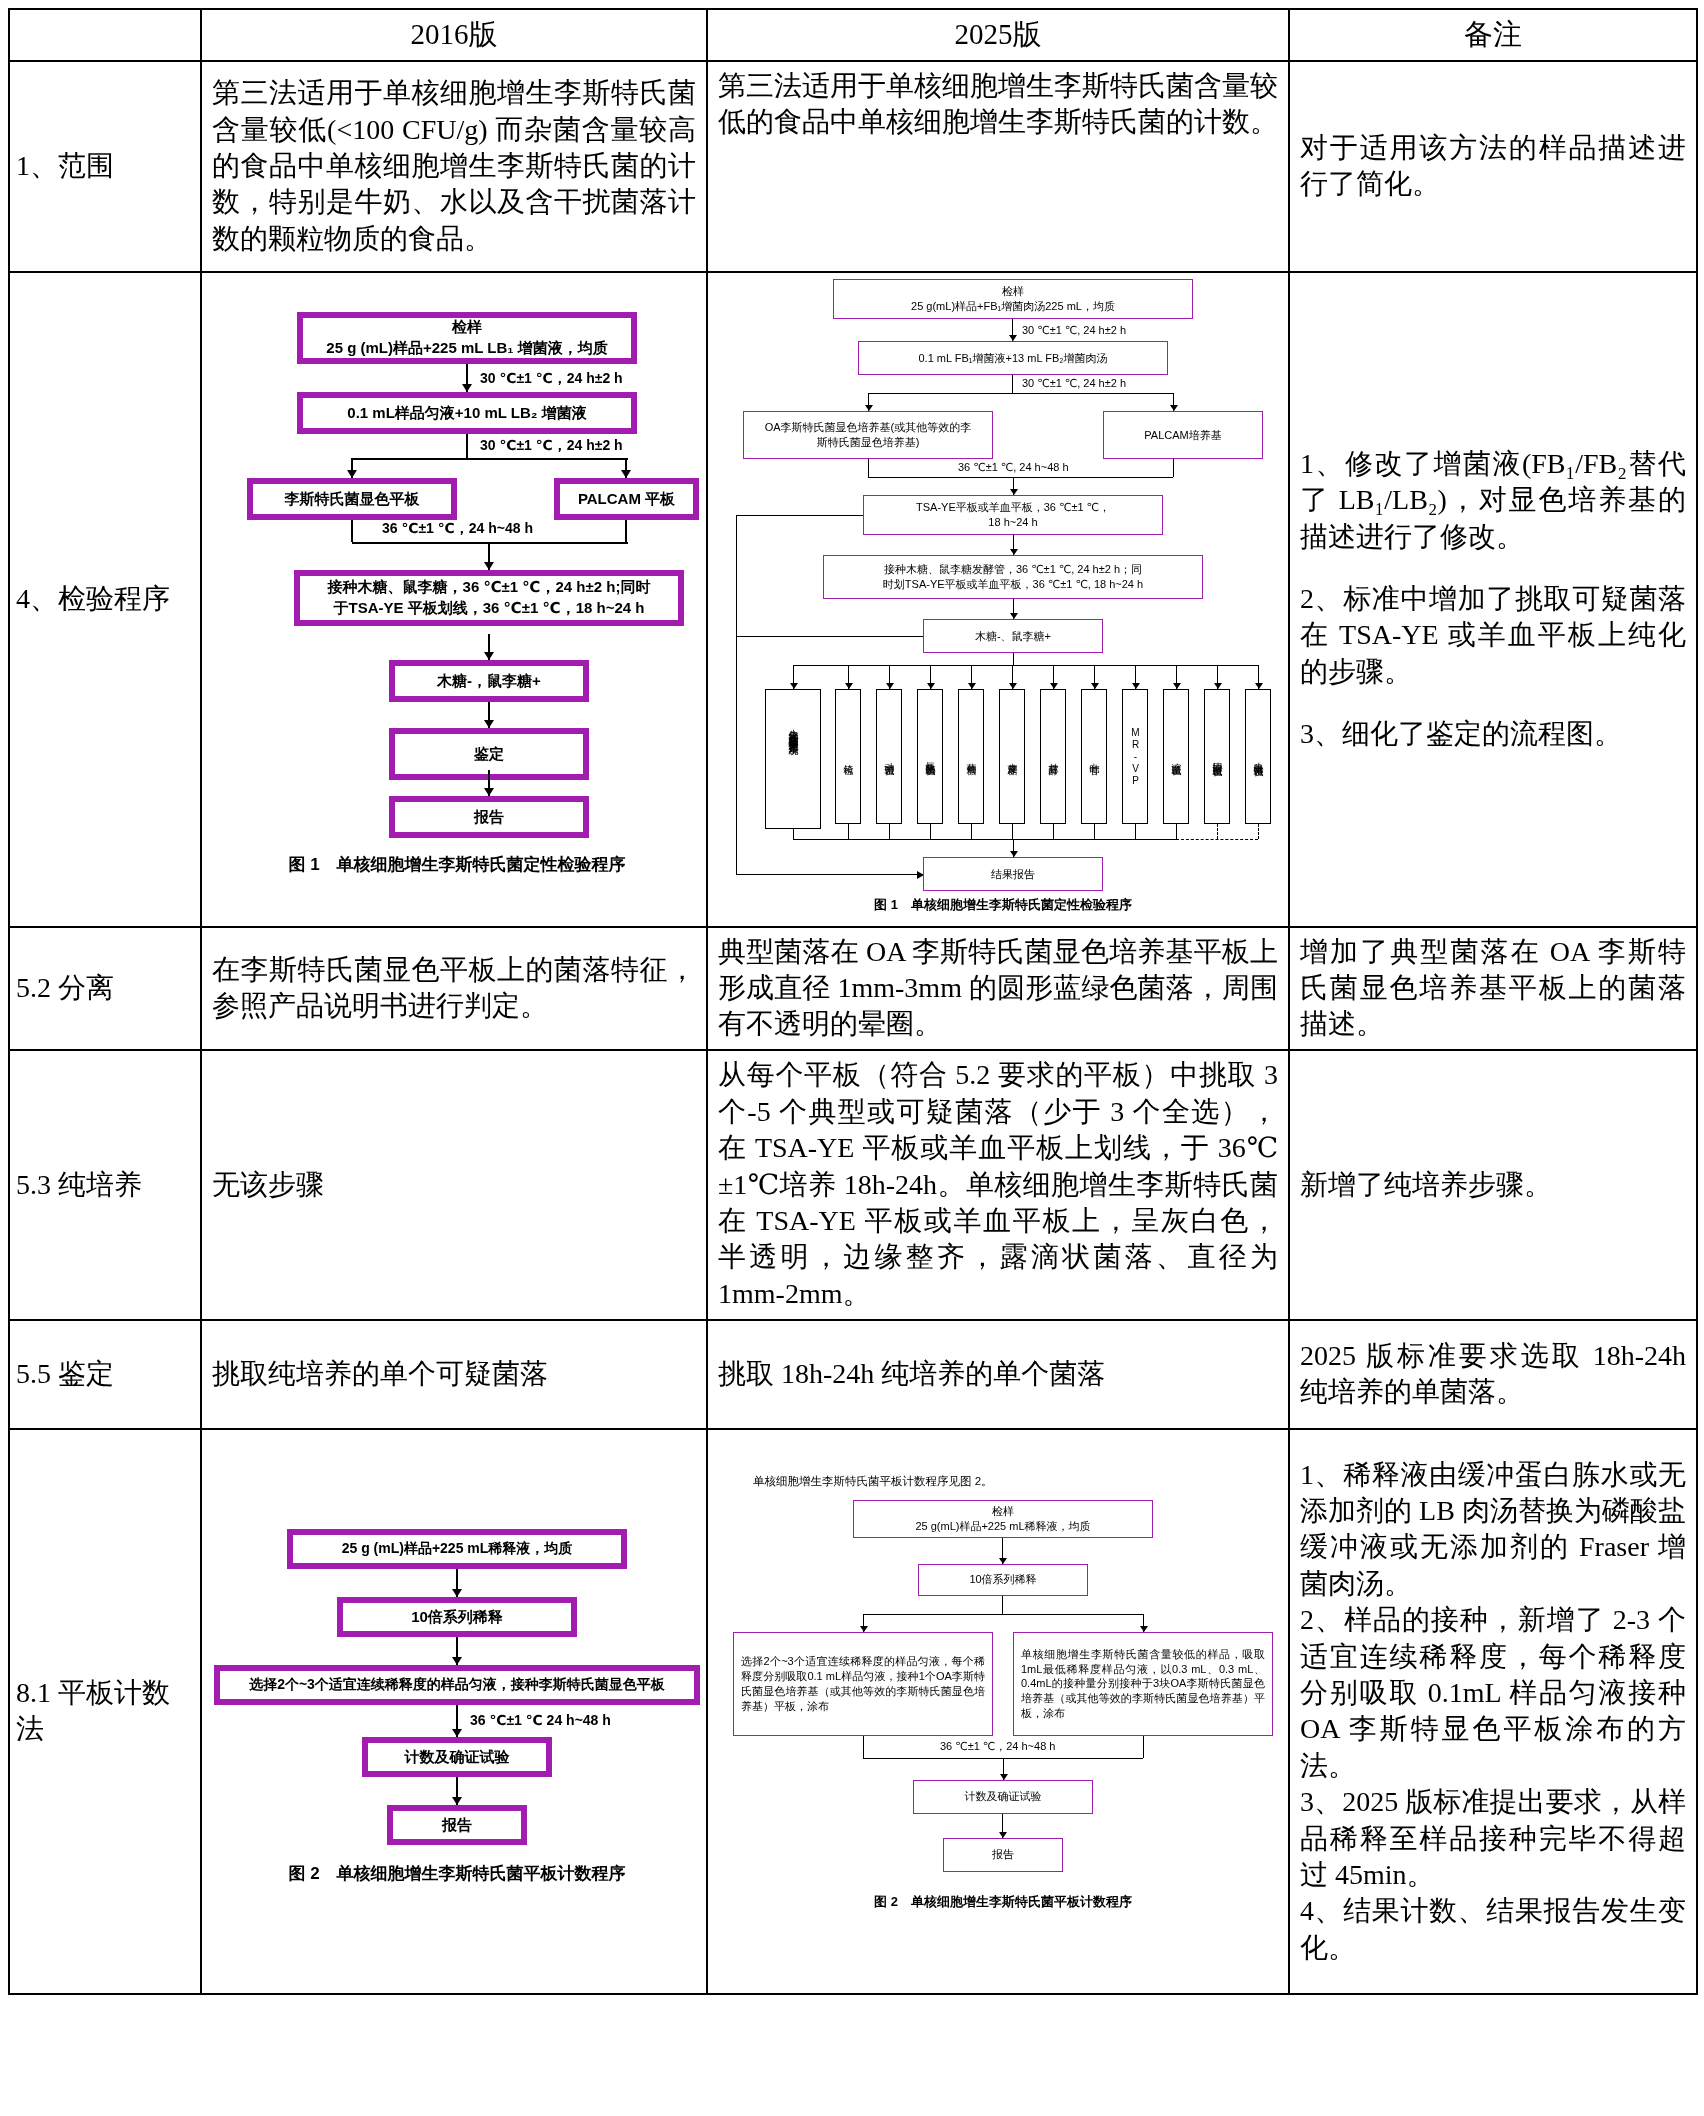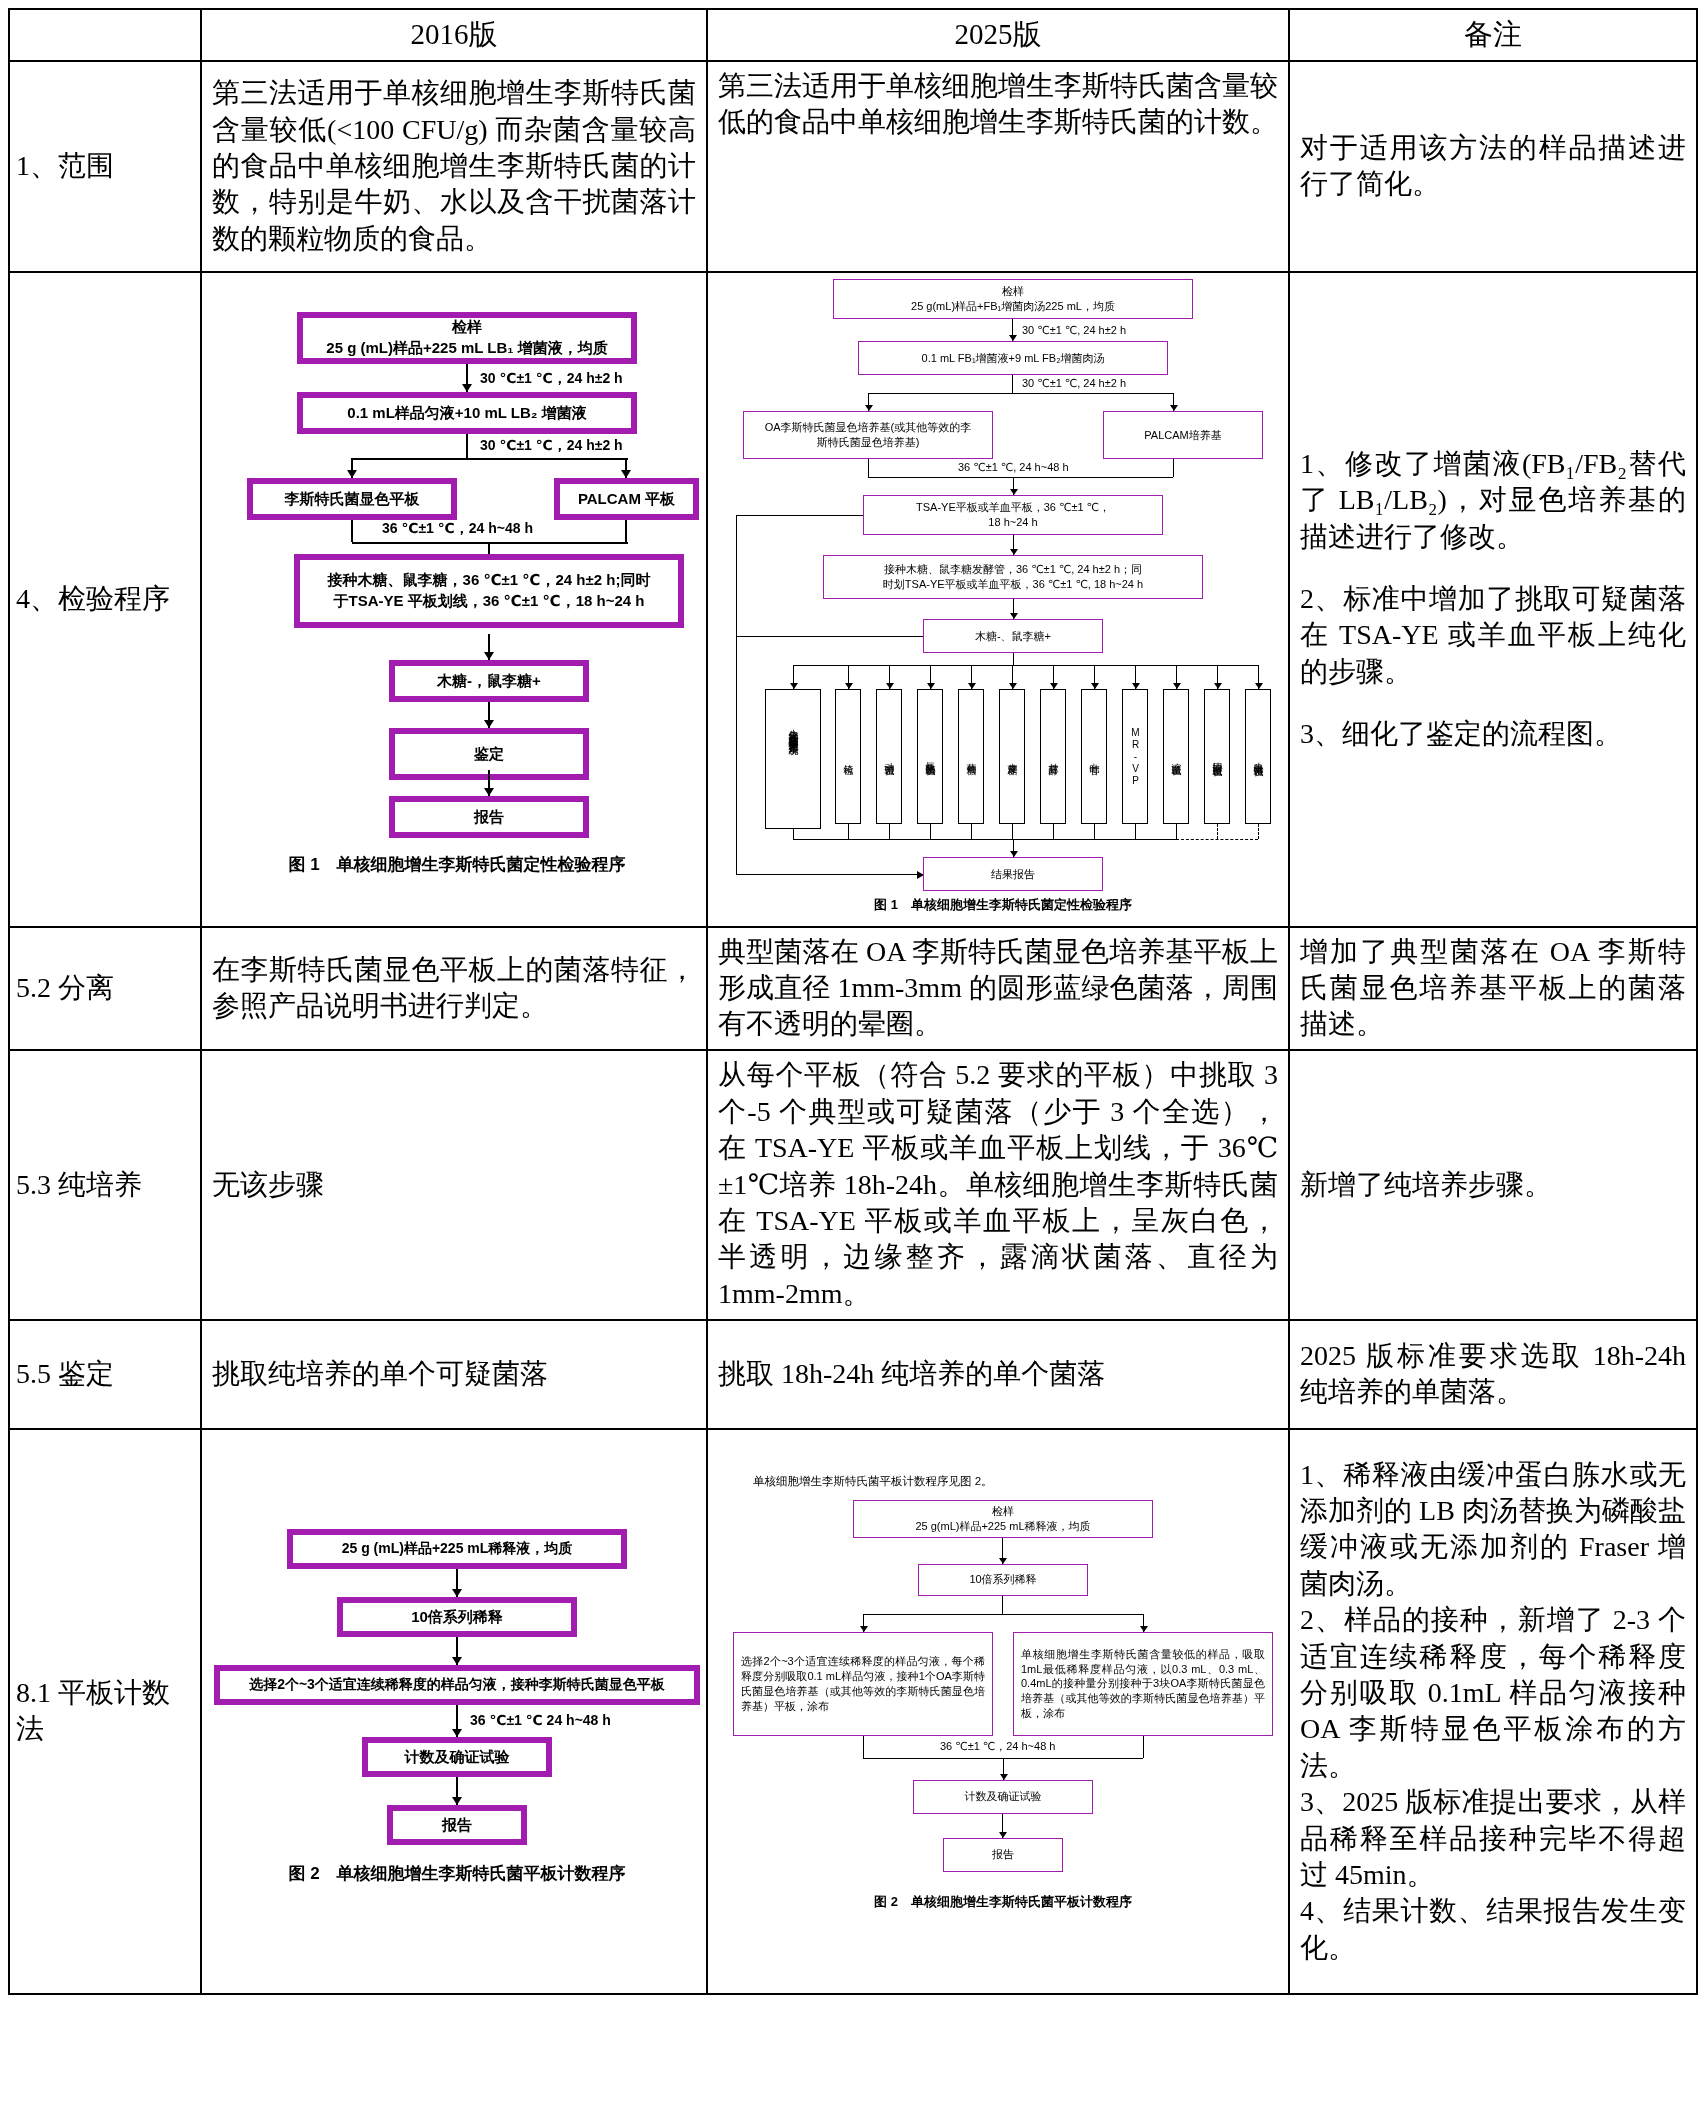--- a/index.html
+++ b/index.html
@@ -89,39 +89,39 @@
         <div class="hl" style="left:140px;top:146px;width:276px"></div>
         <div class="vl a" style="left:139px;top:146px;height:20px"></div>
         <div class="vl a" style="left:413px;top:146px;height:20px"></div>
         <div class="b" style="left:35px;top:166px;width:210px;height:42px">李斯特氏菌显色平板</div>
         <div class="b" style="left:342px;top:166px;width:145px;height:42px">PALCAM 平板</div>
         <div class="vl" style="left:139px;top:208px;height:22px"></div>
         <div class="vl" style="left:413px;top:208px;height:22px"></div>
         <div class="tl" style="left:170px;top:207px">36 ℃±1 ℃，24 h~48 h</div>
         <div class="hl" style="left:140px;top:230px;width:276px"></div>
         <div class="vl a" style="left:276px;top:230px;height:28px"></div>
-        <div class="b" style="left:82px;top:242px;width:390px;height:74px">接种木糖、鼠李糖，36 ℃±1 ℃，24 h±2 h;同时
+        <div class="b" style="left:82px;top:258px;width:390px;height:56px">接种木糖、鼠李糖，36 ℃±1 ℃，24 h±2 h;同时
 于TSA-YE 平板划线，36 ℃±1 ℃，18 h~24 h</div>
         <div class="vl a" style="left:276px;top:322px;height:26px"></div>
         <div class="b" style="left:177px;top:348px;width:200px;height:42px">木糖-，鼠李糖+</div>
         <div class="vl a" style="left:276px;top:390px;height:26px"></div>
         <div class="b" style="left:177px;top:416px;width:200px;height:52px">鉴定</div>
         <div class="vl a" style="left:276px;top:458px;height:26px"></div>
         <div class="b" style="left:177px;top:484px;width:200px;height:42px">报告</div>
         <div class="cap" style="top:542px">图 1　单核细胞增生李斯特氏菌定性检验程序</div>
       </div>
     </td>
 
     <td>
       <div class="fc f25" style="width:570px;height:640px">
         <div class="b" style="left:115px;top:0;width:360px;height:40px">检样
 25 g(mL)样品+FB₁增菌肉汤225 mL，均质</div>
         <div class="vl a" style="left:294px;top:40px;height:22px"></div>
         <div class="tl" style="left:304px;top:44px">30 ℃±1 ℃, 24 h±2 h</div>
-        <div class="b" style="left:140px;top:62px;width:310px;height:34px">0.1 mL FB₁增菌液+9 mL FB₂增菌肉汤</div>
+        <div class="b" style="left:140px;top:62px;width:310px;height:34px">0.1 mL FB₁增菌液+13 mL FB₂增菌肉汤</div>
         <div class="vl" style="left:294px;top:96px;height:18px"></div>
         <div class="tl" style="left:304px;top:97px">30 ℃±1 ℃, 24 h±2 h</div>
         <div class="hl" style="left:150px;top:114px;width:305px"></div>
         <div class="vl a" style="left:150px;top:114px;height:18px"></div>
         <div class="vl a" style="left:455px;top:114px;height:18px"></div>
         <div class="b" style="left:25px;top:132px;width:250px;height:48px">OA李斯特氏菌显色培养基(或其他等效的李
 斯特氏菌显色培养基)</div>
         <div class="b" style="left:385px;top:132px;width:160px;height:48px">PALCAM培养基</div>
         <div class="vl" style="left:150px;top:180px;height:18px"></div>
         <div class="vl" style="left:455px;top:180px;height:18px"></div>

